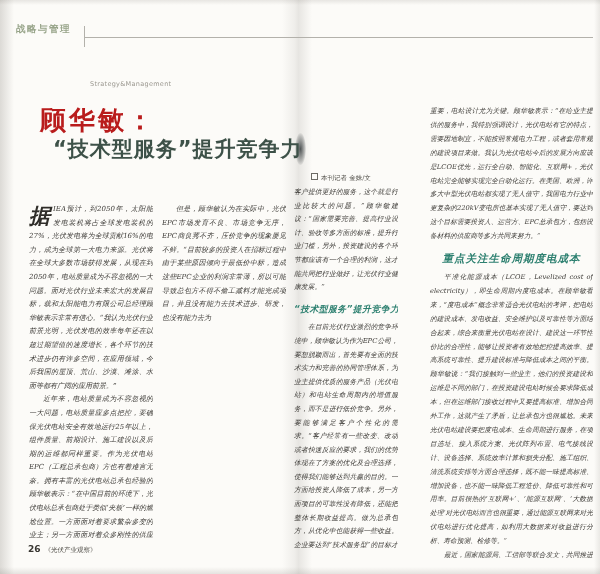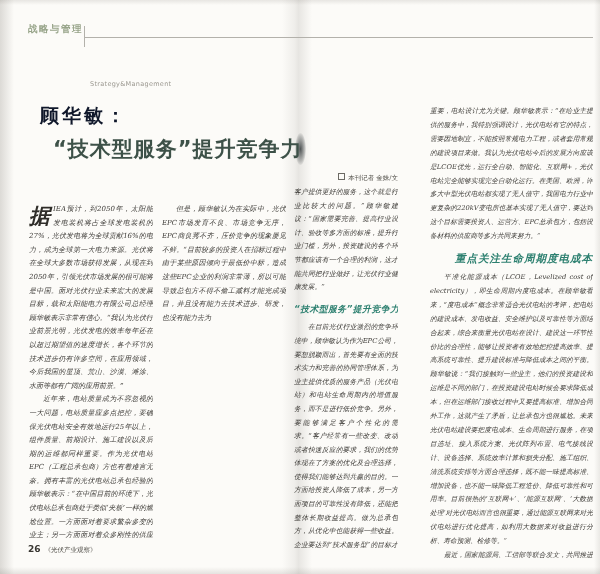--- a/index.html
+++ b/index.html
@@ -14,49 +14,49 @@
     background:linear-gradient(0deg,rgba(105,100,92,0.16),rgba(105,100,92,0));pointer-events:none;}
   .edge-right{position:absolute;right:0;top:0;width:6px;height:574px;
     background:linear-gradient(270deg,rgba(105,100,92,0.12),rgba(105,100,92,0));pointer-events:none;}
   .fold{position:absolute;left:282px;top:0;width:30px;height:574px;
     background:linear-gradient(90deg,rgba(110,105,98,0) 0%,rgba(110,105,98,0.09) 42%,rgba(110,105,98,0.15) 55%,rgba(110,105,98,0) 100%);
     pointer-events:none;}
   .gutter-blob{position:absolute;left:295px;top:133px;width:11px;height:32px;border-radius:50%;
     background:radial-gradient(ellipse at center,rgba(42,48,50,0.8) 0%,rgba(42,48,50,0.25) 55%,rgba(42,48,50,0) 75%);}
 
   
-  .hdr-cn{position:absolute;left:28px;top:23px;font-family:"DejaVu Sans","Liberation Sans",sans-serif;
+  .hdr-cn{position:absolute;left:16px;top:23px;font-family:"DejaVu Sans","Liberation Sans",sans-serif;
     font-size:9.5px;font-weight:bold;letter-spacing:1.5px;color:#97a489;}
   .hdr-vline{position:absolute;left:84px;top:26px;width:1px;height:21px;background:#b3b1ab;}
   .hdr-hline{position:absolute;left:84px;top:37px;width:509px;height:1px;background:#b3b1ab;}
   .hdr-en{position:absolute;left:90px;top:40px;font-family:"DejaVu Sans","Liberation Sans",sans-serif;
     font-size:6.5px;color:#9a978f;letter-spacing:0.3px;margin-top:40px;}
 
   
   .title1{position:absolute;left:40px;top:103px;font-family:"DejaVu Sans","Liberation Sans",sans-serif;
-    font-size:19px;font-weight:bold;letter-spacing:3px;color:#0f172a;}
+    font-size:26px;font-weight:bold;letter-spacing:3px;color:#b91c1c;}
   .title2{position:absolute;left:53px;top:135px;font-family:"DejaVu Sans","Liberation Sans",sans-serif;
     font-size:21px;font-weight:bold;letter-spacing:1px;color:#3d5148;white-space:nowrap;}
 
   
-  .byline{position:absolute;left:284px;top:173px;width:114px;text-align:right;
+  .byline{position:absolute;left:284px;top:173px;width:114px;text-align:center;
     font-family:"DejaVu Sans","Liberation Sans",sans-serif;font-size:6.5px;color:#57554f;}
   .byline-square{display:inline-block;width:5px;height:5px;border:1px solid #6c6a64;margin-right:3px;}
 
   
   .col{position:absolute;text-align:justify;color:#3d3b37;font-size:7px;line-height:13.6px;overflow:hidden;font-style:italic;}
   #col-l1{left:29px;top:203px;width:124px;height:342px;}
   #col-l2{left:162px;top:203px;width:124px;height:362px;}
   #col-ra{left:294px;top:186px;width:104px;height:362px;font-size:6.8px;}
   #col-rb{left:430px;top:105px;width:163px;height:460px;font-size:6.7px;line-height:13.9px;}
   .col p{margin:0;}
   .ind{text-indent:14px;}
   .noind{text-indent:0;}
   .col-heading{font-family:"DejaVu Sans","Liberation Sans",sans-serif;font-weight:bold;color:#2d8070;
-    font-size:10px;margin:8px 0 5px 0;text-indent:0;text-align:right;letter-spacing:0.5px;white-space:nowrap;}
+    font-size:10px;margin:8px 0 5px 0;text-indent:0;text-align:center;letter-spacing:0.5px;white-space:nowrap;}
   #col-ra .col-heading{font-size:8.8px;}
   #col-rb .col-heading{font-size:10.5px;letter-spacing:1px;}
   .dropcap{float:left;font-size:21px;line-height:21px;font-weight:bold;color:#2f2d29;margin:2px 3px 0 0;}
 
   
   .footer{position:absolute;left:28px;top:544px;font-size:6.5px;color:#55534d;}
   .pagenum{font-family:"DejaVu Sans","Liberation Sans",sans-serif;font-weight:bold;font-size:9px;
     color:#383631;margin-right:4px;}
 </style>
 </head>
@@ -77,21 +77,21 @@
   <div class="hdr-en">Strategy&amp;Management</div>
 
   <div class="title1">顾华敏：</div>
   <div class="title2">“技术型服务”提升竞争力</div>
 
   <div class="byline">
     <span class="byline-square"></span><span>本刊记者 金姝/文</span>
   </div>
 
   <div class="col" id="col-l1">
-    <p class="noind"><span class="dropcap">据</span><span>IEA预计，到2050年，太阳能发电装机将占全球发电装机的27%，光伏发电将为全球贡献16%的电力，成为全球第一大电力来源。光伏将在全球大多数市场获得发展，从现在到2050年，引领光伏市场发展的很可能将是中国。面对光伏行业未来宏大的发展目标，载和太阳能电力有限公司总经理顾华敏表示非常有信心。“我认为光伏行业前景光明，光伏发电的效率每年还在以超过期望值的速度增长，各个环节的技术进步仍有许多空间，在应用领域，今后我国的屋顶、荒山、沙漠、滩涂、水面等都有广阔的应用前景。”</span></p>
+    <p class="noind"><span class="dropcap">据</span><span>IEA预计，到2050年，太阳能发电装机将占全球发电装机的27%，光伏发电将为全球贡献16%的电力，成为全球第一大电力来源。光伏将在全球大多数市场获得发展，从现在到2050年，电站质量成为不容忽视的一大问题。面对光伏行业未来宏大的发展目标，载和太阳能电力有限公司总经理顾华敏表示非常有信心。“我认为光伏行业前景光明，光伏发电的效率每年还在以超过期望值的速度增长，各个环节的技术进步仍有许多空间，在应用领域，今后我国的屋顶、荒山、沙漠、滩涂、水面等都有广阔的应用前景。”</span></p>
     <p class="ind">近年来，电站质量成为不容忽视的一大问题，电站质量应多点把控，要确保光伏电站安全有效地运行25年以上，组件质量、前期设计、施工建设以及后期的运维都同样重要。作为光伏电站EPC（工程总承包商）方也有着难言无奈。拥有丰富的光伏电站总承包经验的顾华敏表示：“在中国目前的环境下，光伏电站总承包商处于类似‘夹板’一样的尴尬位置。一方面面对着要求繁杂多变的业主；另一方面面对着众多刚性的供应商、分包单位、甚至施工安装工人等</p>
   </div>
 
   <div class="col" id="col-l2">
     <p class="ind">但是，顾华敏认为在实际中，光伏EPC市场发育不良、市场竞争无序，EPC商良莠不齐，压价竞争的现象屡见不鲜。“目前较多的投资人在招标过程中由于某些原因倾向于最低价中标，造成这些EPC企业的利润非常薄，所以可能导致总包方不得不偷工减料才能完成项目，并且没有能力去技术进步、研发，也没有能力去为</p>
   </div>
 
   <div class="col" id="col-ra">
     <p class="noind">客户提供更好的服务，这个就是行业比较大的问题。”顾华敏建议：“国家需要完善、提高行业设计、验收等多方面的标准，提升行业门槛，另外，投资建设的各个环节都应该有一个合理的利润，这才能共同把行业做好，让光伏行业健康发展。”</p>
     <h2 class="col-heading">“技术型服务”提升竞争力</h2>

